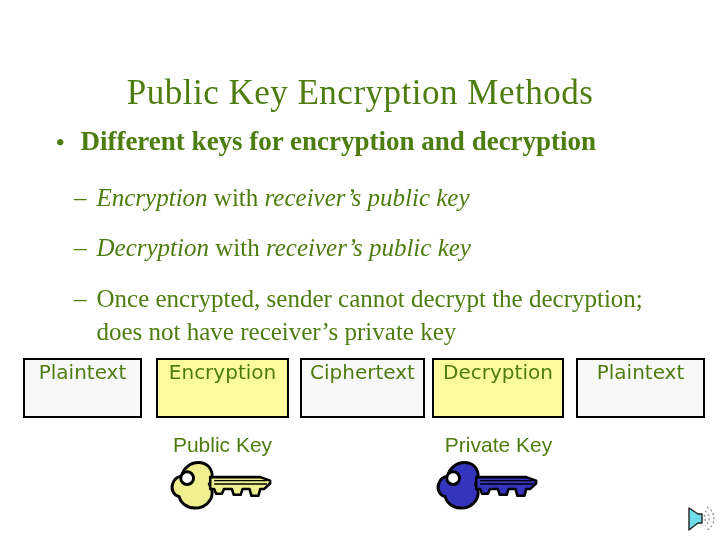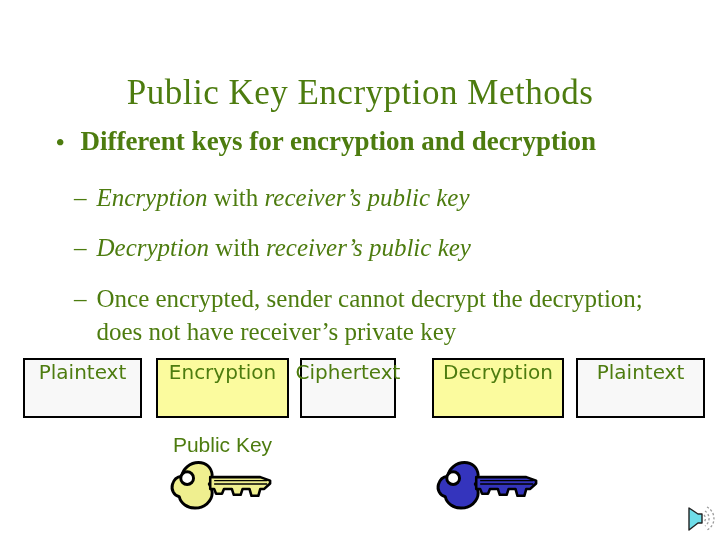--- a/index.html
+++ b/index.html
@@ -43,21 +43,21 @@
     border:2px solid #000000;
     box-sizing:border-box;
     display:flex;align-items:flex-start;justify-content:center;
     font-family:"DejaVu Sans", sans-serif;
     font-size:20px;
   }
   .box--data{background:#f8f8f8;}
   .box--process{background:#fbfb9e;}
   .b1{left:23px;width:119px;}
   .b2{left:156px;width:133px;}
-  .b3{left:300px;width:96px;}
+  .b3{left:300px;width:125px;}
   .b4{left:432px;width:132px;}
   .b5{left:576px;width:129px;}
 
   .keylabel{
     position:absolute;top:432px;width:133px;
     text-align:center;
     font-family:Liberation Sans, sans-serif;
     font-size:21px;line-height:1.2;
   }
   .kl1{left:156px;}
@@ -106,20 +106,21 @@
     <span>Ciphertext</span>
   </div>
   <div class="box box--process b4">
     <span>Decryption</span>
   </div>
   <div class="box box--data b5">
     <span>Plaintext</span>
   </div>
 
   <div class="keylabel kl1">Public Key</div>
+  <div class="keylabel kl2">Private Key</div>
 
   <svg class="keyicon ki1" viewBox="0 0 110 54" xmlns="http://www.w3.org/2000/svg">
     <path d="M31,4 C39,4 44.5,9.5 45,17 C45.5,21 44,24 42,26 C44,29 45,32 45,35 C45,44 36.5,50.5 27.5,50.5 C20,50.5 13,46 11.5,39 C6,37.5 3,32 4.5,26.5 C6,21 10,18.5 14,18 C15,10.5 22.5,4 31,4 Z" fill="#efef8f" stroke="#000000" stroke-width="3" stroke-linejoin="round"></path>
     <path d="M43,19 L94,19 L104,22.5 L104,25.5 L98,31 L94,31 L92,38 L85,38 L83,31 L76,31 L74,37 L67,37 L65,31 L57,31 L55,36 L49,36 L47,31 L43,31 Z" fill="#efef8f" stroke="#000000" stroke-width="2.6" stroke-linejoin="round"></path>
     <line x1="47" y1="22.5" x2="101" y2="22.5" stroke="#000000" stroke-width="1.4"></line>
     <line x1="47" y1="26" x2="101" y2="26" stroke="#000000" stroke-width="1.4"></line>
     <circle cx="19.5" cy="20" r="6.5" fill="#ffffff" stroke="#000000" stroke-width="3"></circle>
   </svg>
 
   <svg class="keyicon ki2" viewBox="0 0 110 54" xmlns="http://www.w3.org/2000/svg">

